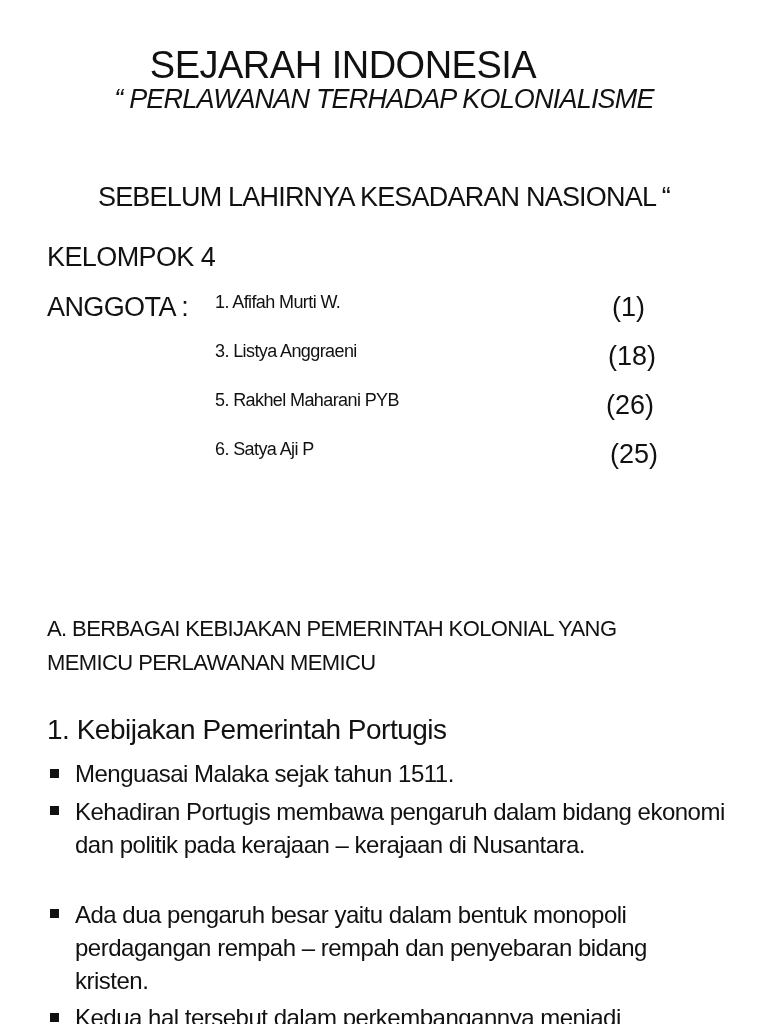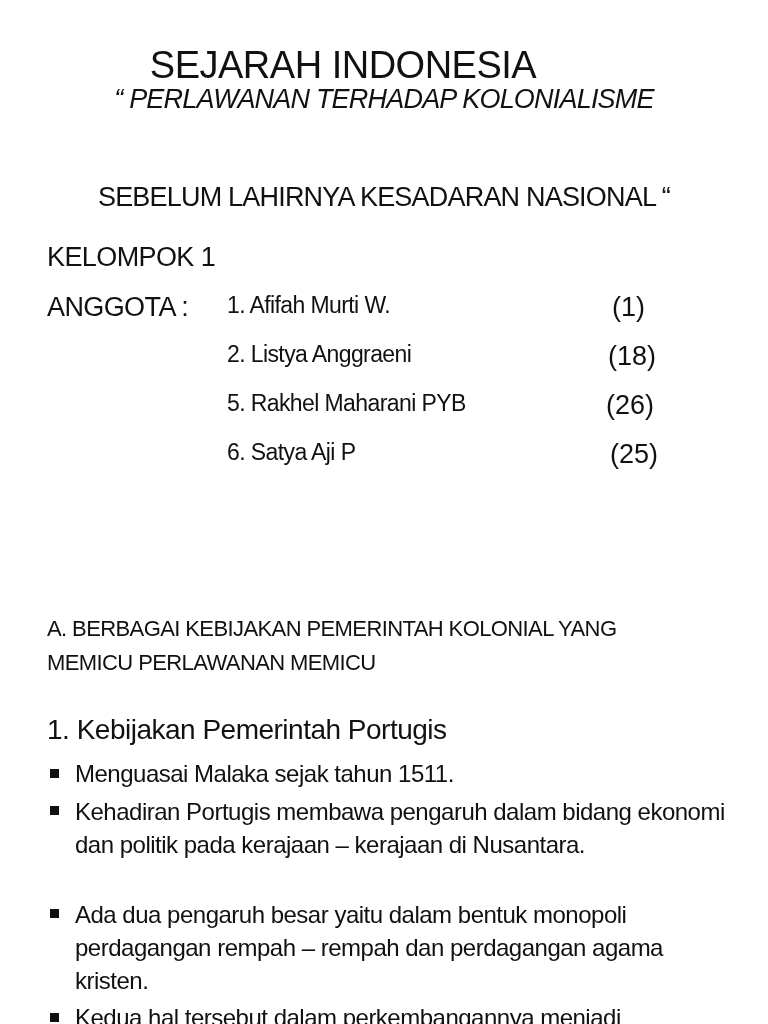--- a/index.html
+++ b/index.html
@@ -7,42 +7,42 @@
     width: 768px; height: 1024px; overflow: hidden; position: relative;
     font-family: "Liberation Sans", "DejaVu Sans", sans-serif; color: #111111;
   }
   .abs { position: absolute; white-space: nowrap; }
   .title { left: 0; width: 686px; text-align: center; top: 44px; font-size: 38px; letter-spacing: -0.5px; }
   .subtitle { left: 0; width: 768px; text-align: center; font-size: 27px; letter-spacing: -0.8px; }
   .sub1 { top: 84px; font-style: italic; }
   .sub2 { top: 142px; margin-top: 40px; }
   .group { left: 47px; top: 242px; font-size: 27px; letter-spacing: -0.6px; }
   .member-label { left: 47px; top: 292px; font-size: 27px; letter-spacing: -0.6px; }
-  .member-name { left: 227px; font-size: 23px; letter-spacing: -0.6px; text-align: right; }
+  .member-name { left: 215px; font-size: 18px; letter-spacing: -0.6px; text-align: right; }
   .member-num { font-size: 27px; }
   .section-head { left: 47px; font-size: 22px; letter-spacing: -0.6px; }
   .sub-head { left: 47px; top: 714px; font-size: 28px; letter-spacing: -0.5px; }
   .bullet { left: 50px; width: 9px; height: 9px; background: #111; }
   .btext { left: 75px; font-size: 24px; letter-spacing: -0.5px; line-height: 33px; white-space: normal; width: 680px; }
 </style>
 </head>
 <body>
 
 <div>
   <div class="abs title">SEJARAH INDONESIA</div>
   <div class="abs subtitle sub1">“ PERLAWANAN TERHADAP KOLONIALISME</div>
   <div class="abs subtitle sub2">SEBELUM LAHIRNYA KESADARAN NASIONAL “</div>
 
-  <div class="abs group">KELOMPOK 1</div>
+  <div class="abs group">KELOMPOK 4</div>
   <div class="abs member-label">ANGGOTA :</div>
 
   <div class="abs member-name" style="top:292px">1. Afifah Murti W.</div>
   <div class="abs member-num" style="top:292px; left:612px">(1)</div>
 
-  <div class="abs member-name" style="top:341px">2. Listya Anggraeni</div>
+  <div class="abs member-name" style="top:341px">3. Listya Anggraeni</div>
   <div class="abs member-num" style="top:341px; left:608px">(18)</div>
 
   <div class="abs member-name" style="top:390px">5. Rakhel Maharani PYB</div>
   <div class="abs member-num" style="top:390px; left:606px">(26)</div>
 
   <div class="abs member-name" style="top:439px">6. Satya Aji P</div>
   <div class="abs member-num" style="top:439px; left:610px">(25)</div>
 </div>
 
 <div>
@@ -51,17 +51,17 @@
 
   <div class="abs sub-head">1.  Kebijakan Pemerintah Portugis</div>
 
   <div class="abs bullet" style="top:769px"></div>
   <div class="abs btext" style="top:757px">Menguasai Malaka sejak tahun 1511.</div>
 
   <div class="abs bullet" style="top:806px"></div>
   <div class="abs btext" style="top:795px; width:660px">Kehadiran Portugis membawa pengaruh dalam bidang ekonomi dan politik pada kerajaan – kerajaan di Nusantara.</div>
 
   <div class="abs bullet" style="top:909px"></div>
-  <div class="abs btext" style="top:898px; width:600px">Ada dua pengaruh besar yaitu dalam bentuk monopoli perdagangan rempah – rempah dan perdagangan agama kristen.</div>
+  <div class="abs btext" style="top:898px; width:600px">Ada dua pengaruh besar yaitu dalam bentuk monopoli perdagangan rempah – rempah dan penyebaran bidang kristen.</div>
 
   <div class="abs bullet" style="top:1013px"></div>
   <div class="abs btext" style="top:1001px">Kedua hal tersebut dalam perkembangannya menjadi</div>
 </div>
 
 </body></html>

